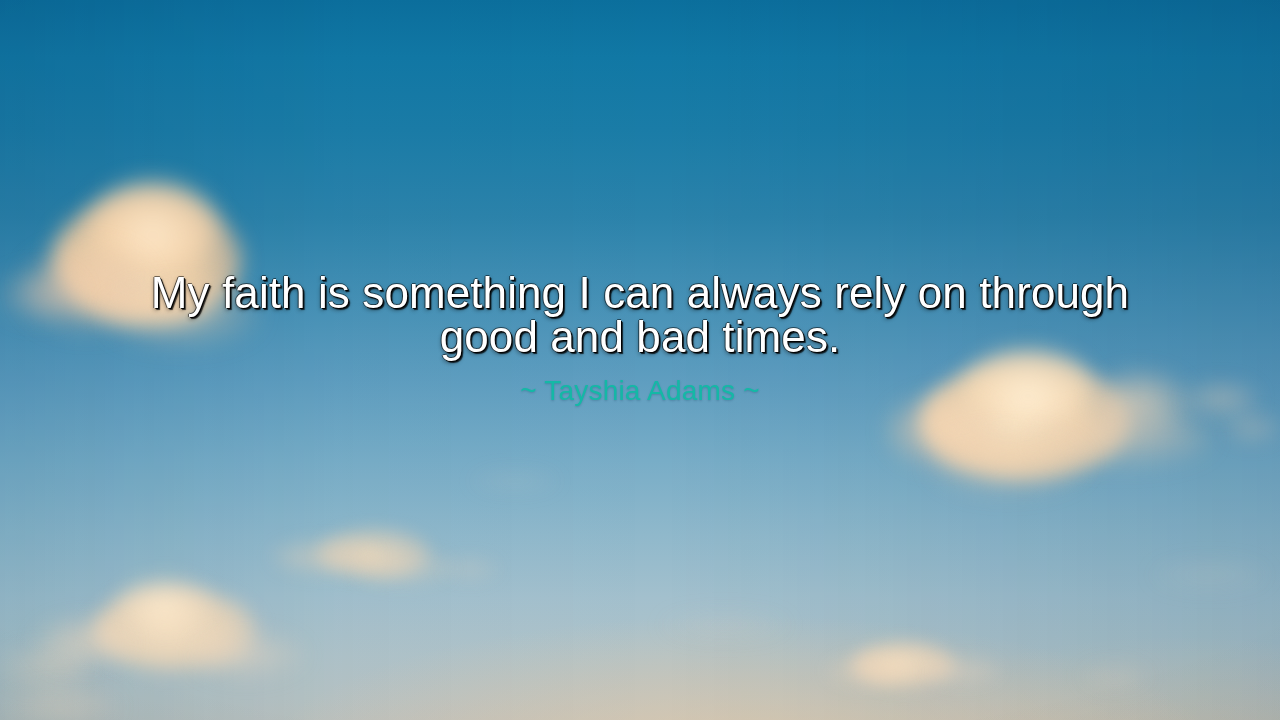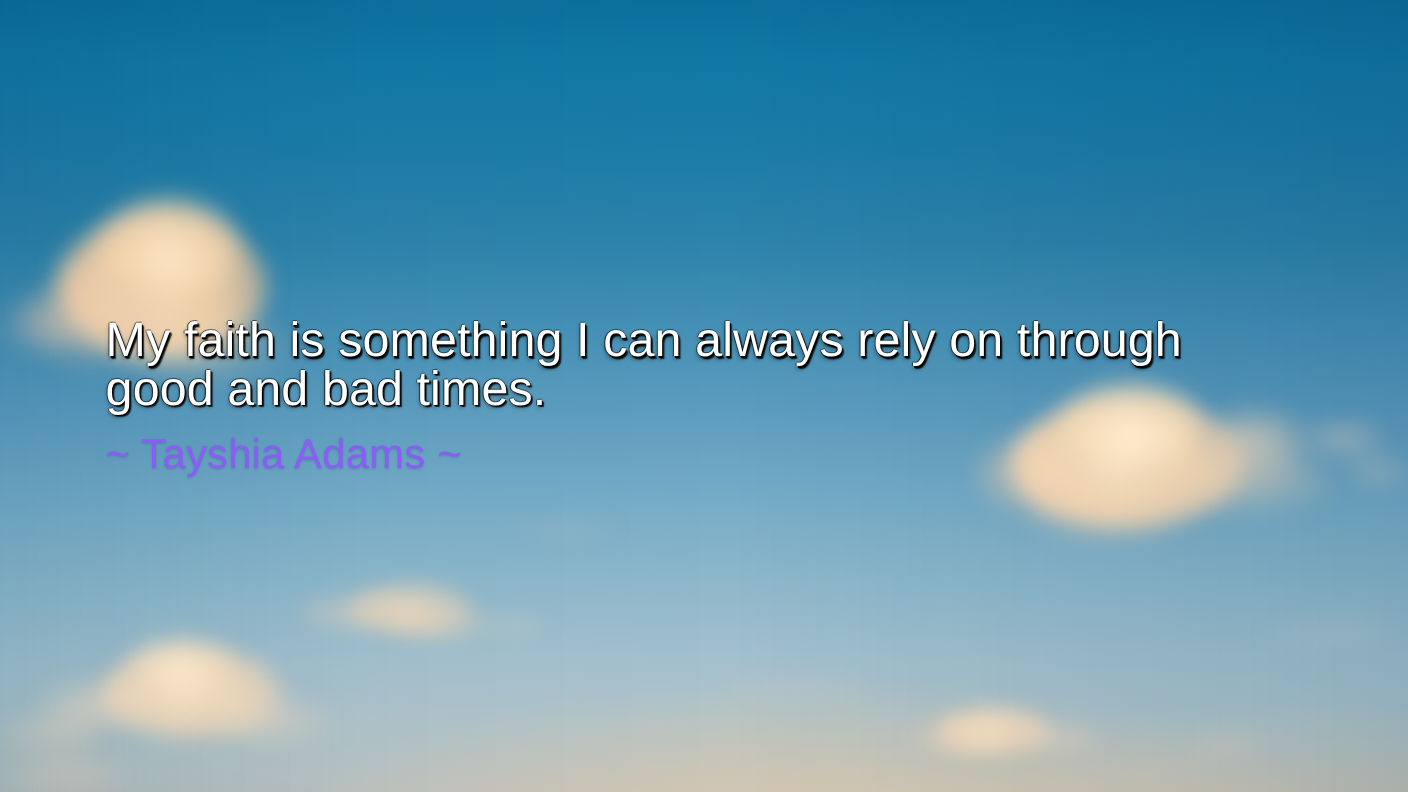--- a/index.html
+++ b/index.html
@@ -172,43 +172,43 @@
           background: radial-gradient(ellipse at 50% 50%, rgba(238,218,196,0.16) 0%, rgba(238,220,200,0.0) 100%);
           filter: blur(11px); }
   .c-w3 { left: 1150px; top: 560px; width: 120px; height: 30px;
           background: radial-gradient(ellipse at 50% 50%, rgba(238,218,198,0.14) 0%, rgba(238,220,200,0.0) 100%);
           filter: blur(11px); }
 
   
   .quote-block {
     position: absolute;
     left: 0; right: 0;
-    top: 288px;
-    text-align: left;
+    top: 271px;
+    text-align: center;
     padding: 0 96px;
     box-sizing: border-box;
   }
   .quote-text {
     margin: 0;
     color: #ffffff;
     font-size: 44px;
     line-height: 1.0;
     font-weight: 400;
     letter-spacing: 0.1px;
     text-shadow:
       1px 1px 0 rgba(0,0,0,0.92),
       2px 2px 1px rgba(0,0,0,0.75),
       -1px 0 0 rgba(0,0,0,0.55),
       0 -1px 0 rgba(0,0,0,0.50),
       0 2px 4px rgba(0,0,0,0.45);
   }
   .quote-author {
     margin: 18px 0 0 0;
-    color: #8b5cf6;
-    font-size: 38px;
+    color: #14b8a6;
+    font-size: 28px;
     line-height: 1.0;
     font-weight: 400;
     letter-spacing: 0.2px;
     text-shadow: 0 1px 2px rgba(20,60,90,0.25);
   }
 </style>
 </head>
 <body>
 
 <div id="stage">

